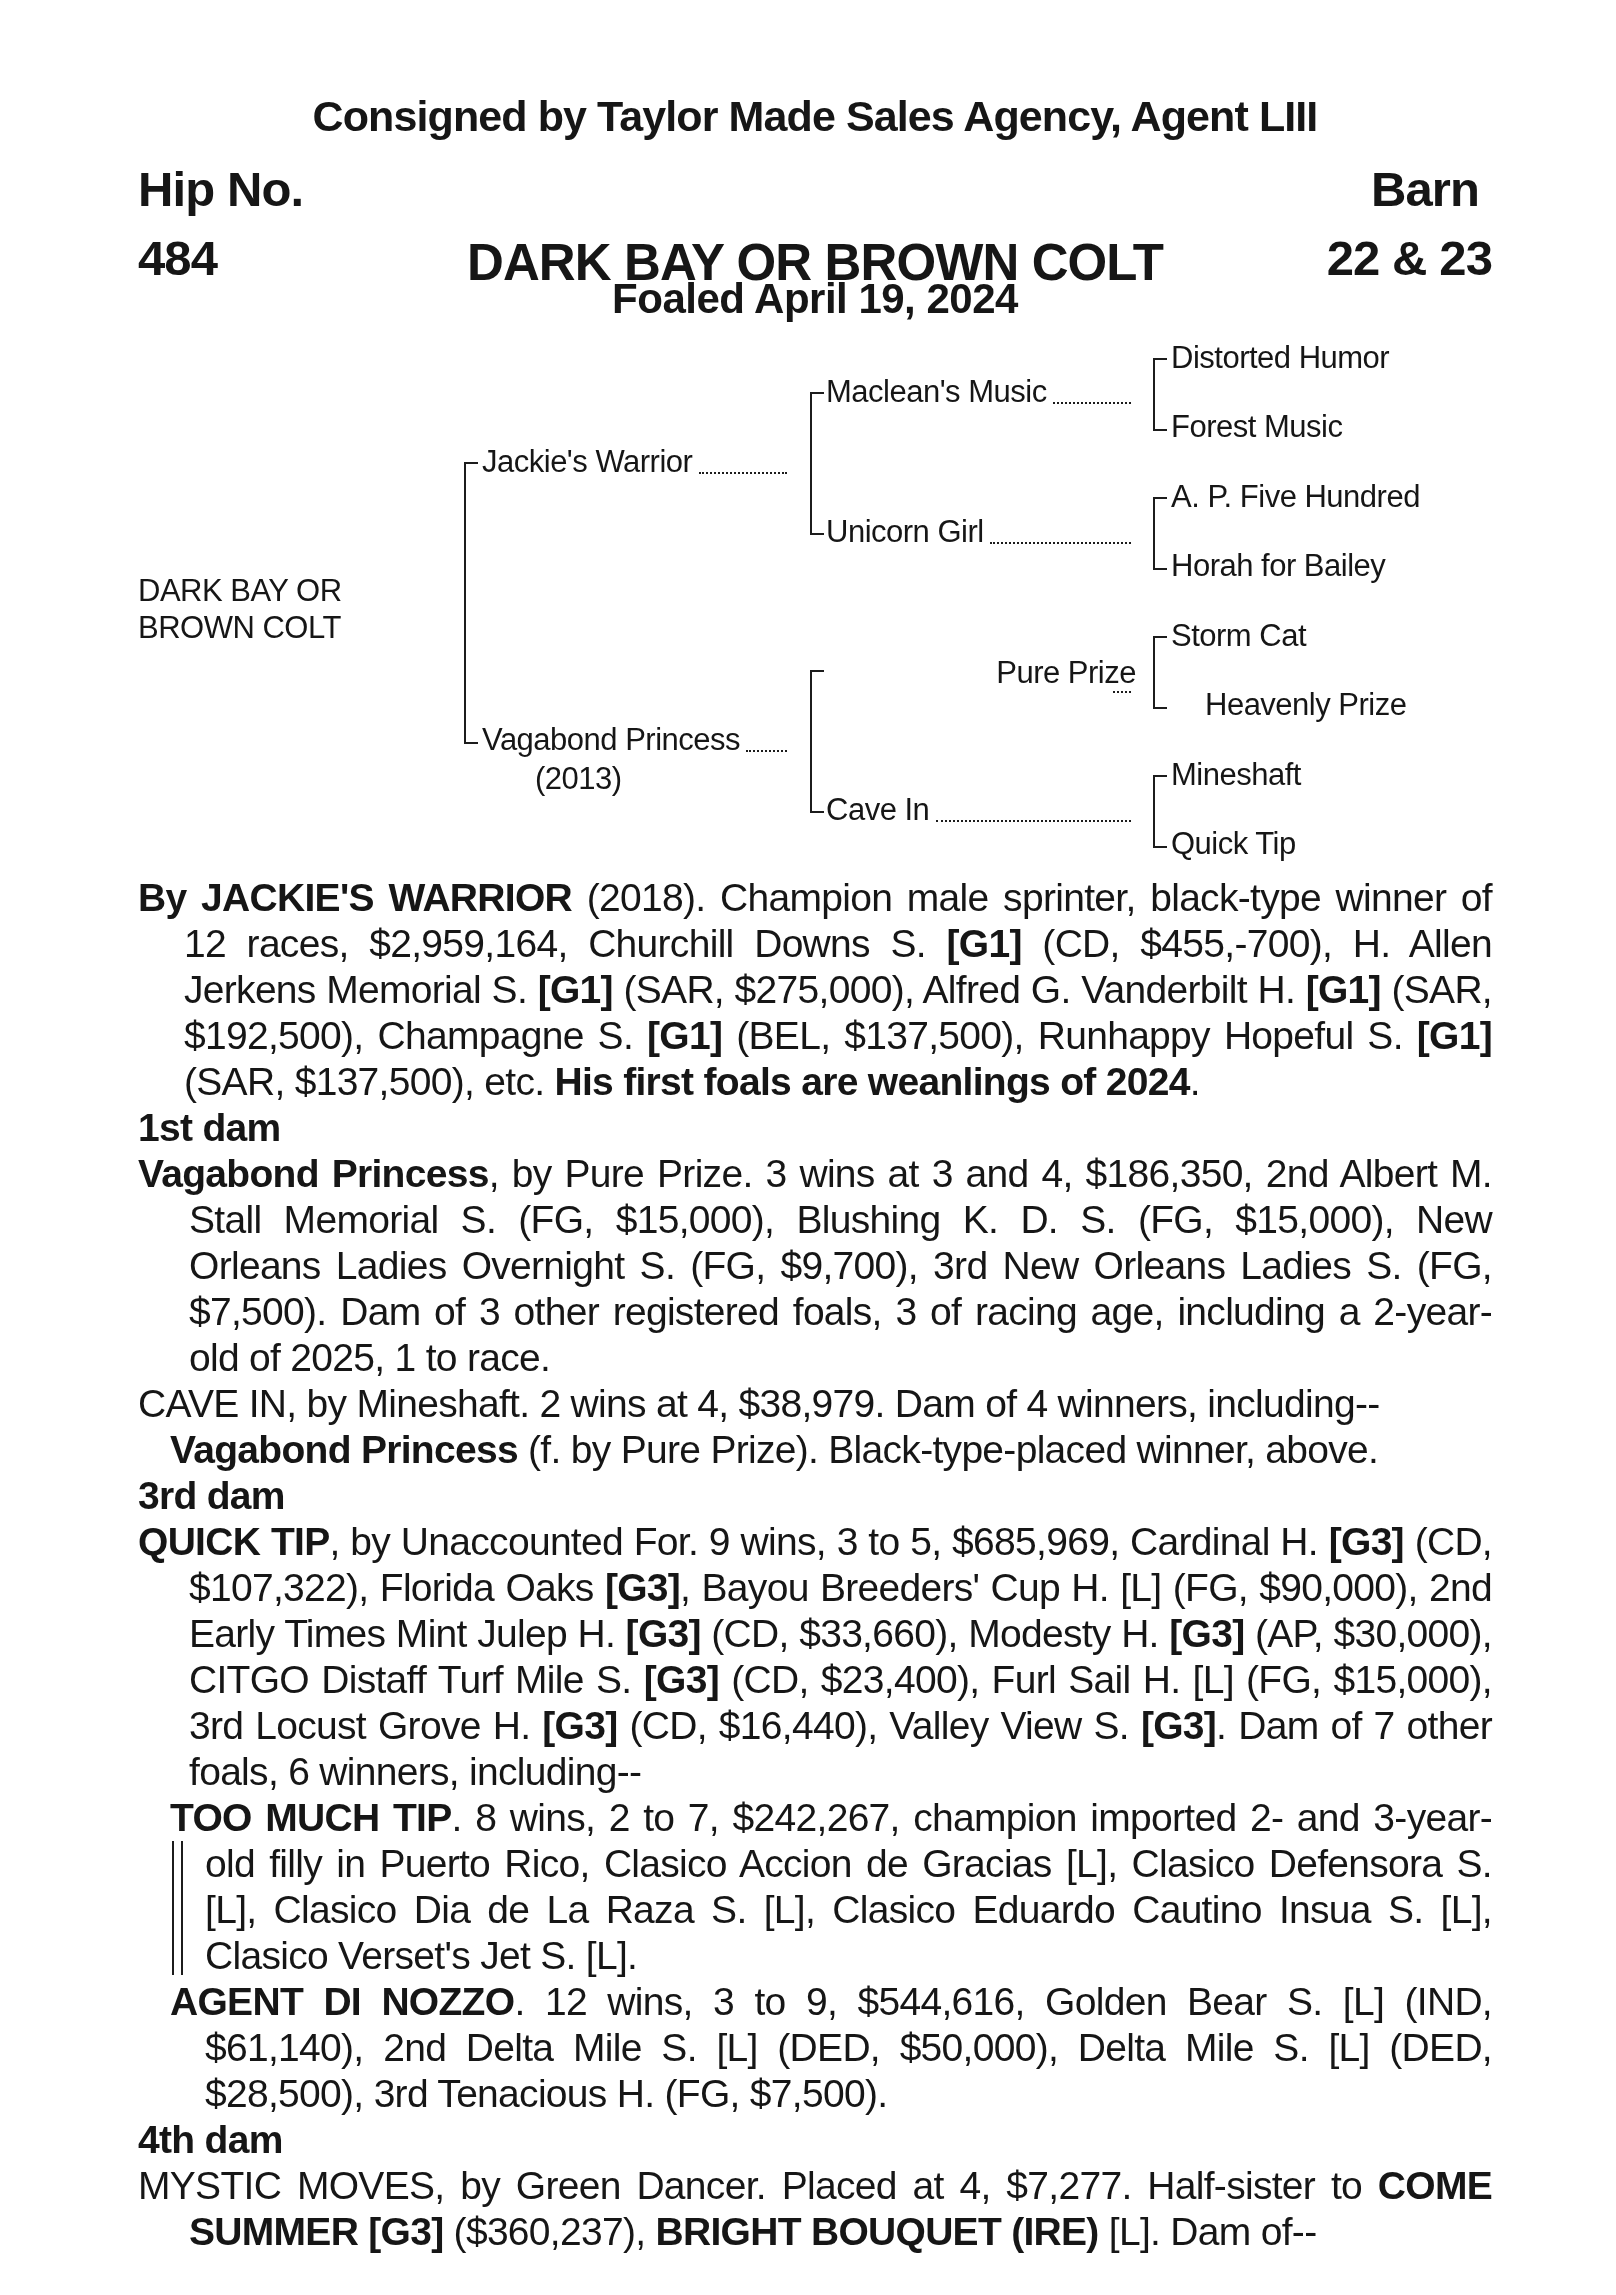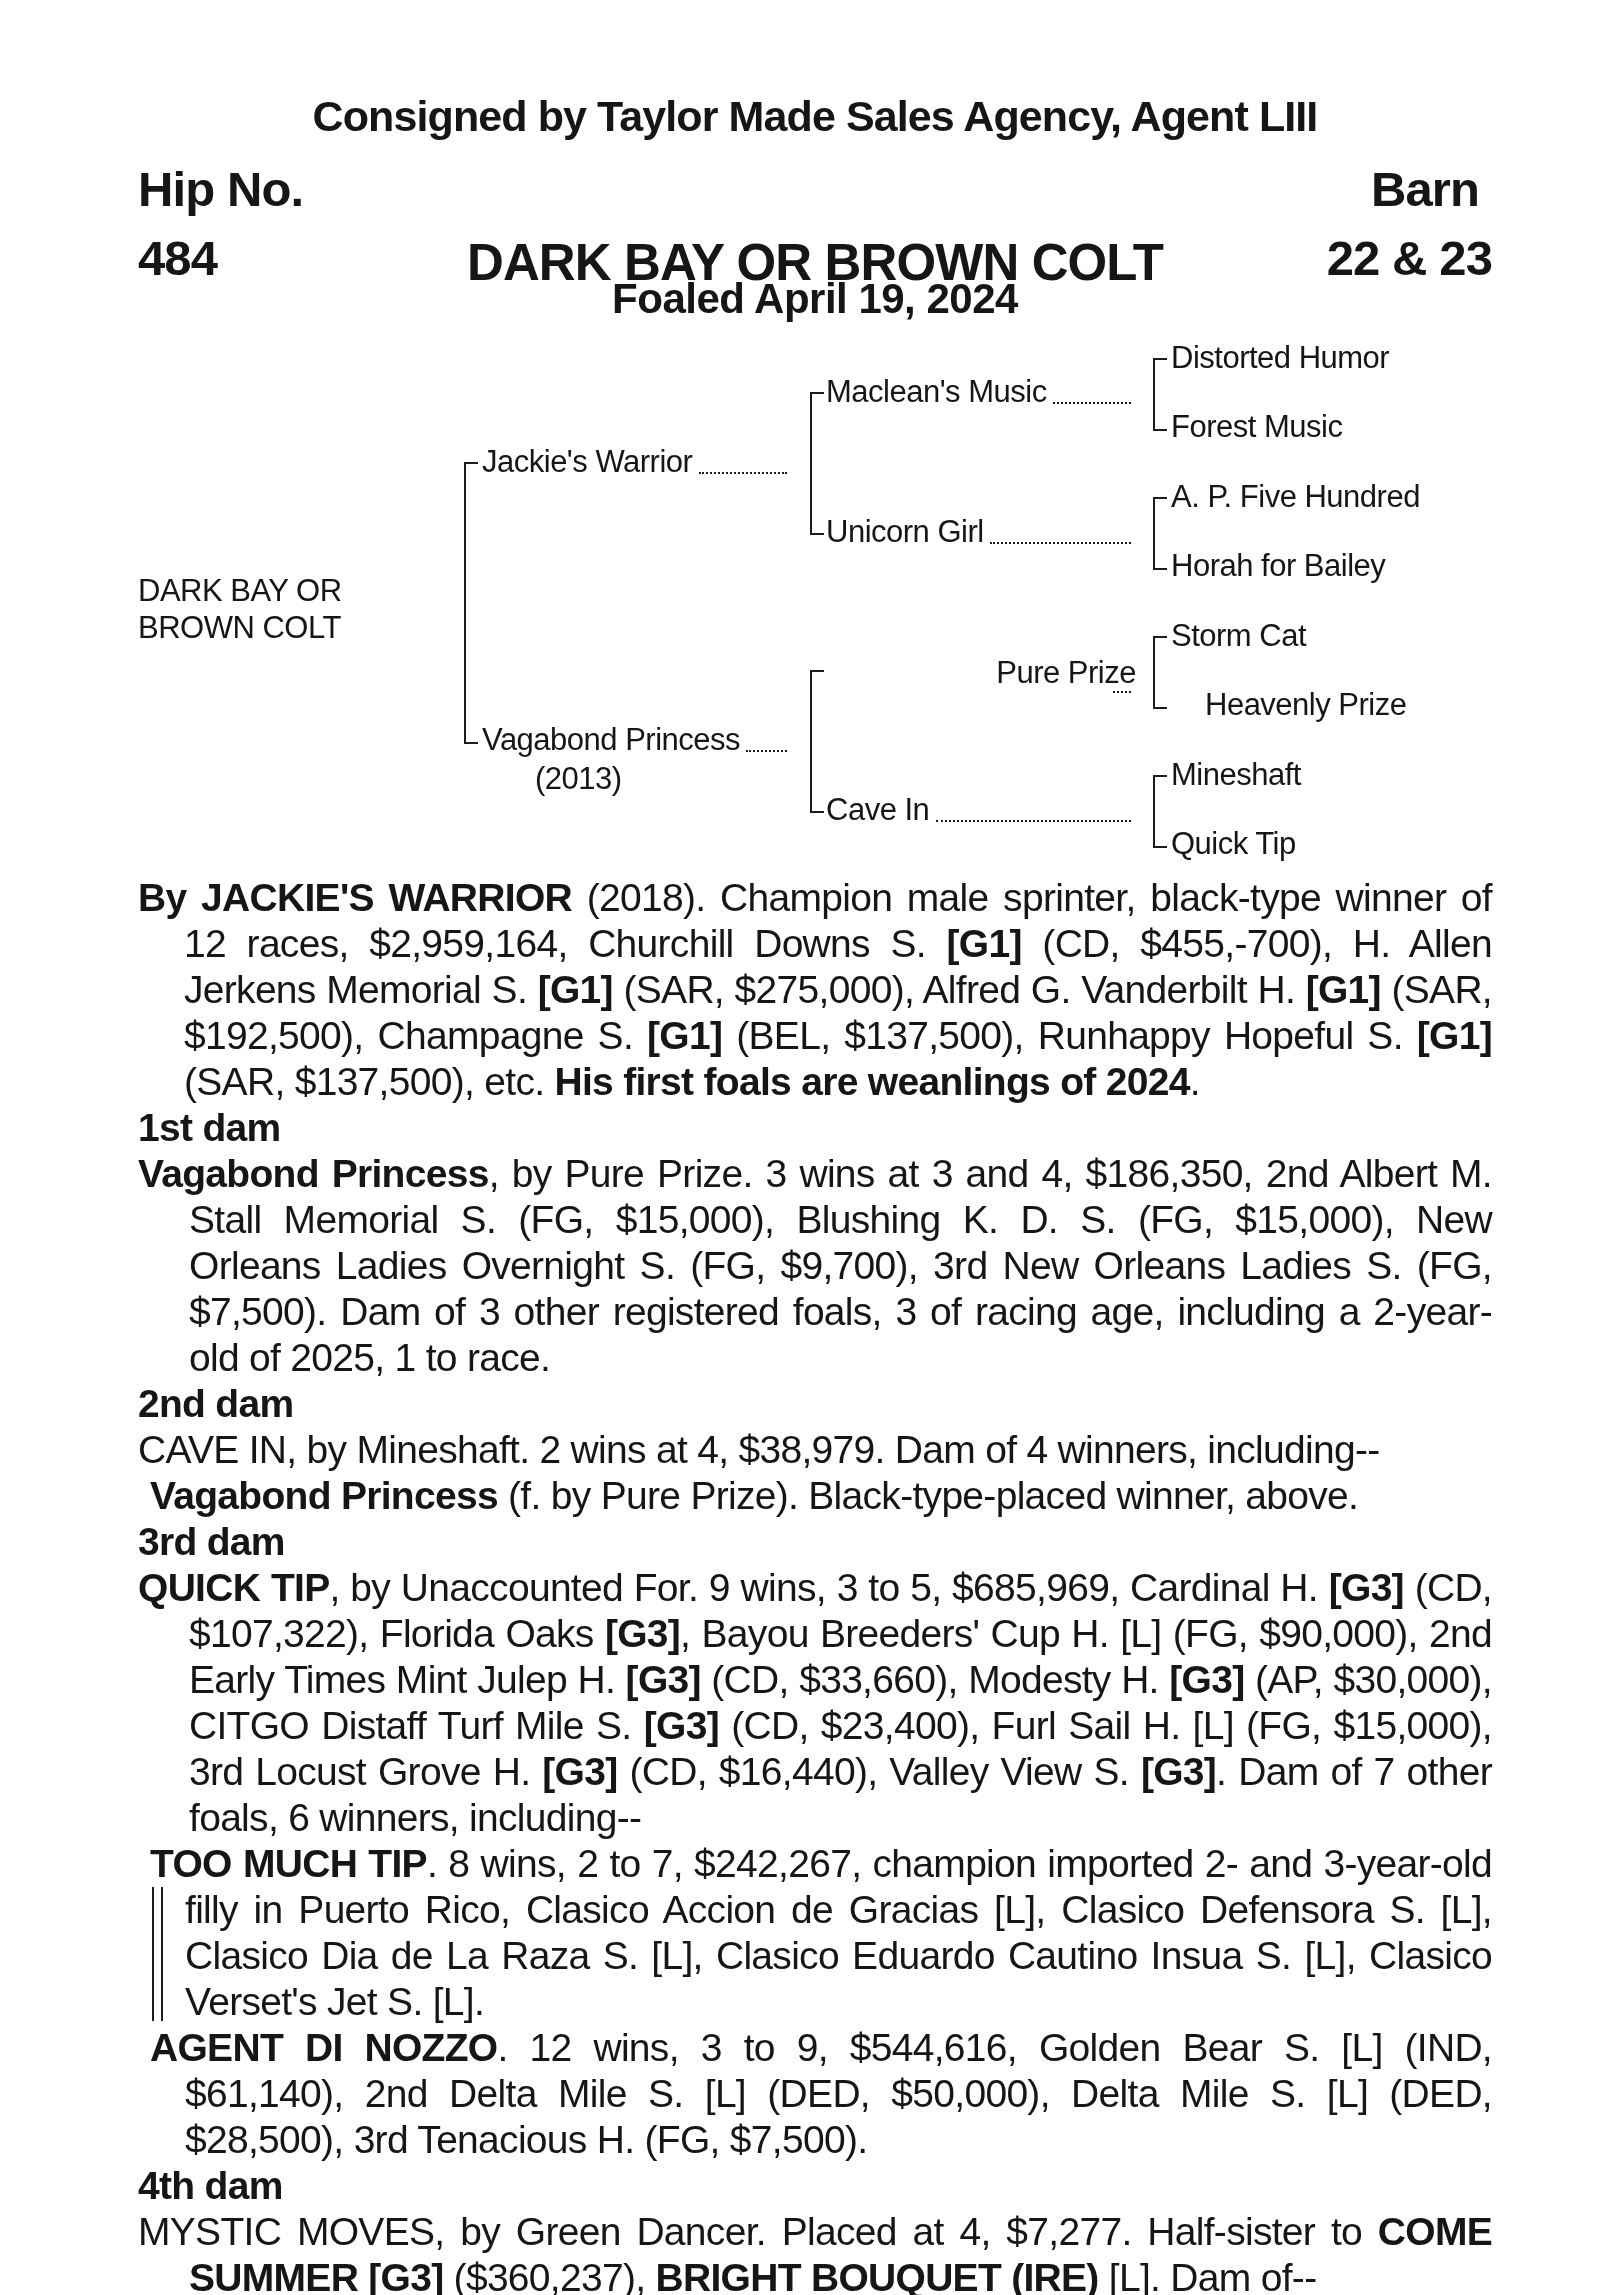--- a/index.html
+++ b/index.html
@@ -36,21 +36,21 @@
   }
   
   #body-text {
     position:absolute; left:138px; top:875px; width:1354px;
     font-size:39px; line-height:46px; letter-spacing:-0.7px; text-align:left;
   }
   .p-heading { font-weight:bold; }
   .para { position:relative; text-align:justify; }
   .level-sire { padding-left:46px; text-indent:-46px; }
   .level-dam  { padding-left:51px; text-indent:-51px; }
-  .level-sub1 { margin-left:12px;  padding-left:35px; text-indent:-35px; }
+  .level-sub1 { margin-left:32px;  padding-left:35px; text-indent:-35px; }
   .para b { font-weight:bold; }
   .bar-rule { position:absolute; top:46px; bottom:3.7px; left:1.8px; }
   .bars2 .bar-rule { width:7.3px; border-left:2.8px solid #1c1c1c; border-right:2.8px solid #1c1c1c; }
 </style>
 </head>
 <body>
 
 <div id="page">
 
   <div class="consignor">Consigned by Taylor Made Sales Agency, Agent LIII</div>
@@ -130,21 +130,20 @@
       <div class="bracket" style="left: 1153px; top: 497px; height: 69px;"></div>
       <div class="bracket" style="left: 1153px; top: 636px; height: 69px;"></div>
       <div class="bracket" style="left: 1153px; top: 775px; height: 69px;"></div>
     </div>
 
   <div id="body-text">
 
   <div class="para level-sire"><b>By JACKIE'S WARRIOR</b><span> (2018). Champion male sprinter, black-type winner of 12 races, $2,959,164, Churchill Downs S. </span><b>[G1]</b><span> (CD, $455,-700), H. Allen Jerkens Memorial S. </span><b>[G1]</b><span> (SAR, $275,000), Alfred G. Vanderbilt H. </span><b>[G1]</b><span> (SAR, $192,500), Champagne S. </span><b>[G1]</b><span> (BEL, $137,500), Runhappy Hopeful S. </span><b>[G1]</b><span> (SAR, $137,500), etc. </span><b>His first foals are weanlings of 2024</b><span>.</span></div>
       <div class="p-heading">1st dam</div>
       <div class="para level-dam"><b>Vagabond Princess</b><span>, by Pure Prize. 3 wins at 3 and 4, $186,350, 2nd Albert M. Stall Memorial S. (FG, $15,000), Blushing K. D. S. (FG, $15,000), New Orleans Ladies Overnight S. (FG, $9,700), 3rd New Orleans Ladies S. (FG, $7,500). Dam of 3 other registered foals, 3 of racing age, including a 2-year-old of 2025, 1 to race.</span></div>
-      <div class="p-heading">2nd dam</div>
       <div class="para level-dam"><span>CAVE IN, by Mineshaft. 2 wins at 4, $38,979. Dam of 4 winners, including--</span></div>
       <div class="para level-sub1"><b>Vagabond Princess</b><span> (f. by Pure Prize). Black-type-placed winner, above.</span></div>
       <div class="p-heading">3rd dam</div>
       <div class="para level-dam"><b>QUICK TIP</b><span>, by Unaccounted For. 9 wins, 3 to 5, $685,969, Cardinal H. </span><b>[G3]</b><span> (CD, $107,322), Florida Oaks </span><b>[G3]</b><span>, Bayou Breeders' Cup H. [L] (FG, $90,000), 2nd Early Times Mint Julep H. </span><b>[G3]</b><span> (CD, $33,660), Modesty H. </span><b>[G3]</b><span> (AP, $30,000), CITGO Distaff Turf Mile S. </span><b>[G3]</b><span> (CD, $23,400), Furl Sail H. [L] (FG, $15,000), 3rd Locust Grove H. </span><b>[G3]</b><span> (CD, $16,440), Valley View S. </span><b>[G3]</b><span>. Dam of 7 other foals, 6 winners, including--</span></div>
       <div class="para level-sub1 bars2"><span class="bar-rule"></span><b>TOO MUCH TIP</b><span>. 8 wins, 2 to 7, $242,267, champion imported 2- and 3-year-old filly in Puerto Rico, Clasico Accion de Gracias [L], Clasico Defensora S. [L], Clasico Dia de La Raza S. [L], Clasico Eduardo Cautino Insua S. [L], Clasico Verset's Jet S. [L].</span></div>
       <div class="para level-sub1"><b>AGENT DI NOZZO</b><span>. 12 wins, 3 to 9, $544,616, Golden Bear S. [L] (IND, $61,140), 2nd Delta Mile S. [L] (DED, $50,000), Delta Mile S. [L] (DED, $28,500), 3rd Tenacious H. (FG, $7,500).</span></div>
       <div class="p-heading">4th dam</div>
       <div class="para level-dam"><span>MYSTIC MOVES, by Green Dancer. Placed at 4, $7,277. Half-sister to </span><b>COME SUMMER [G3]</b><span> ($360,237), </span><b>BRIGHT BOUQUET (IRE)</b><span> [L]. Dam of--</span></div>
     </div>
 

